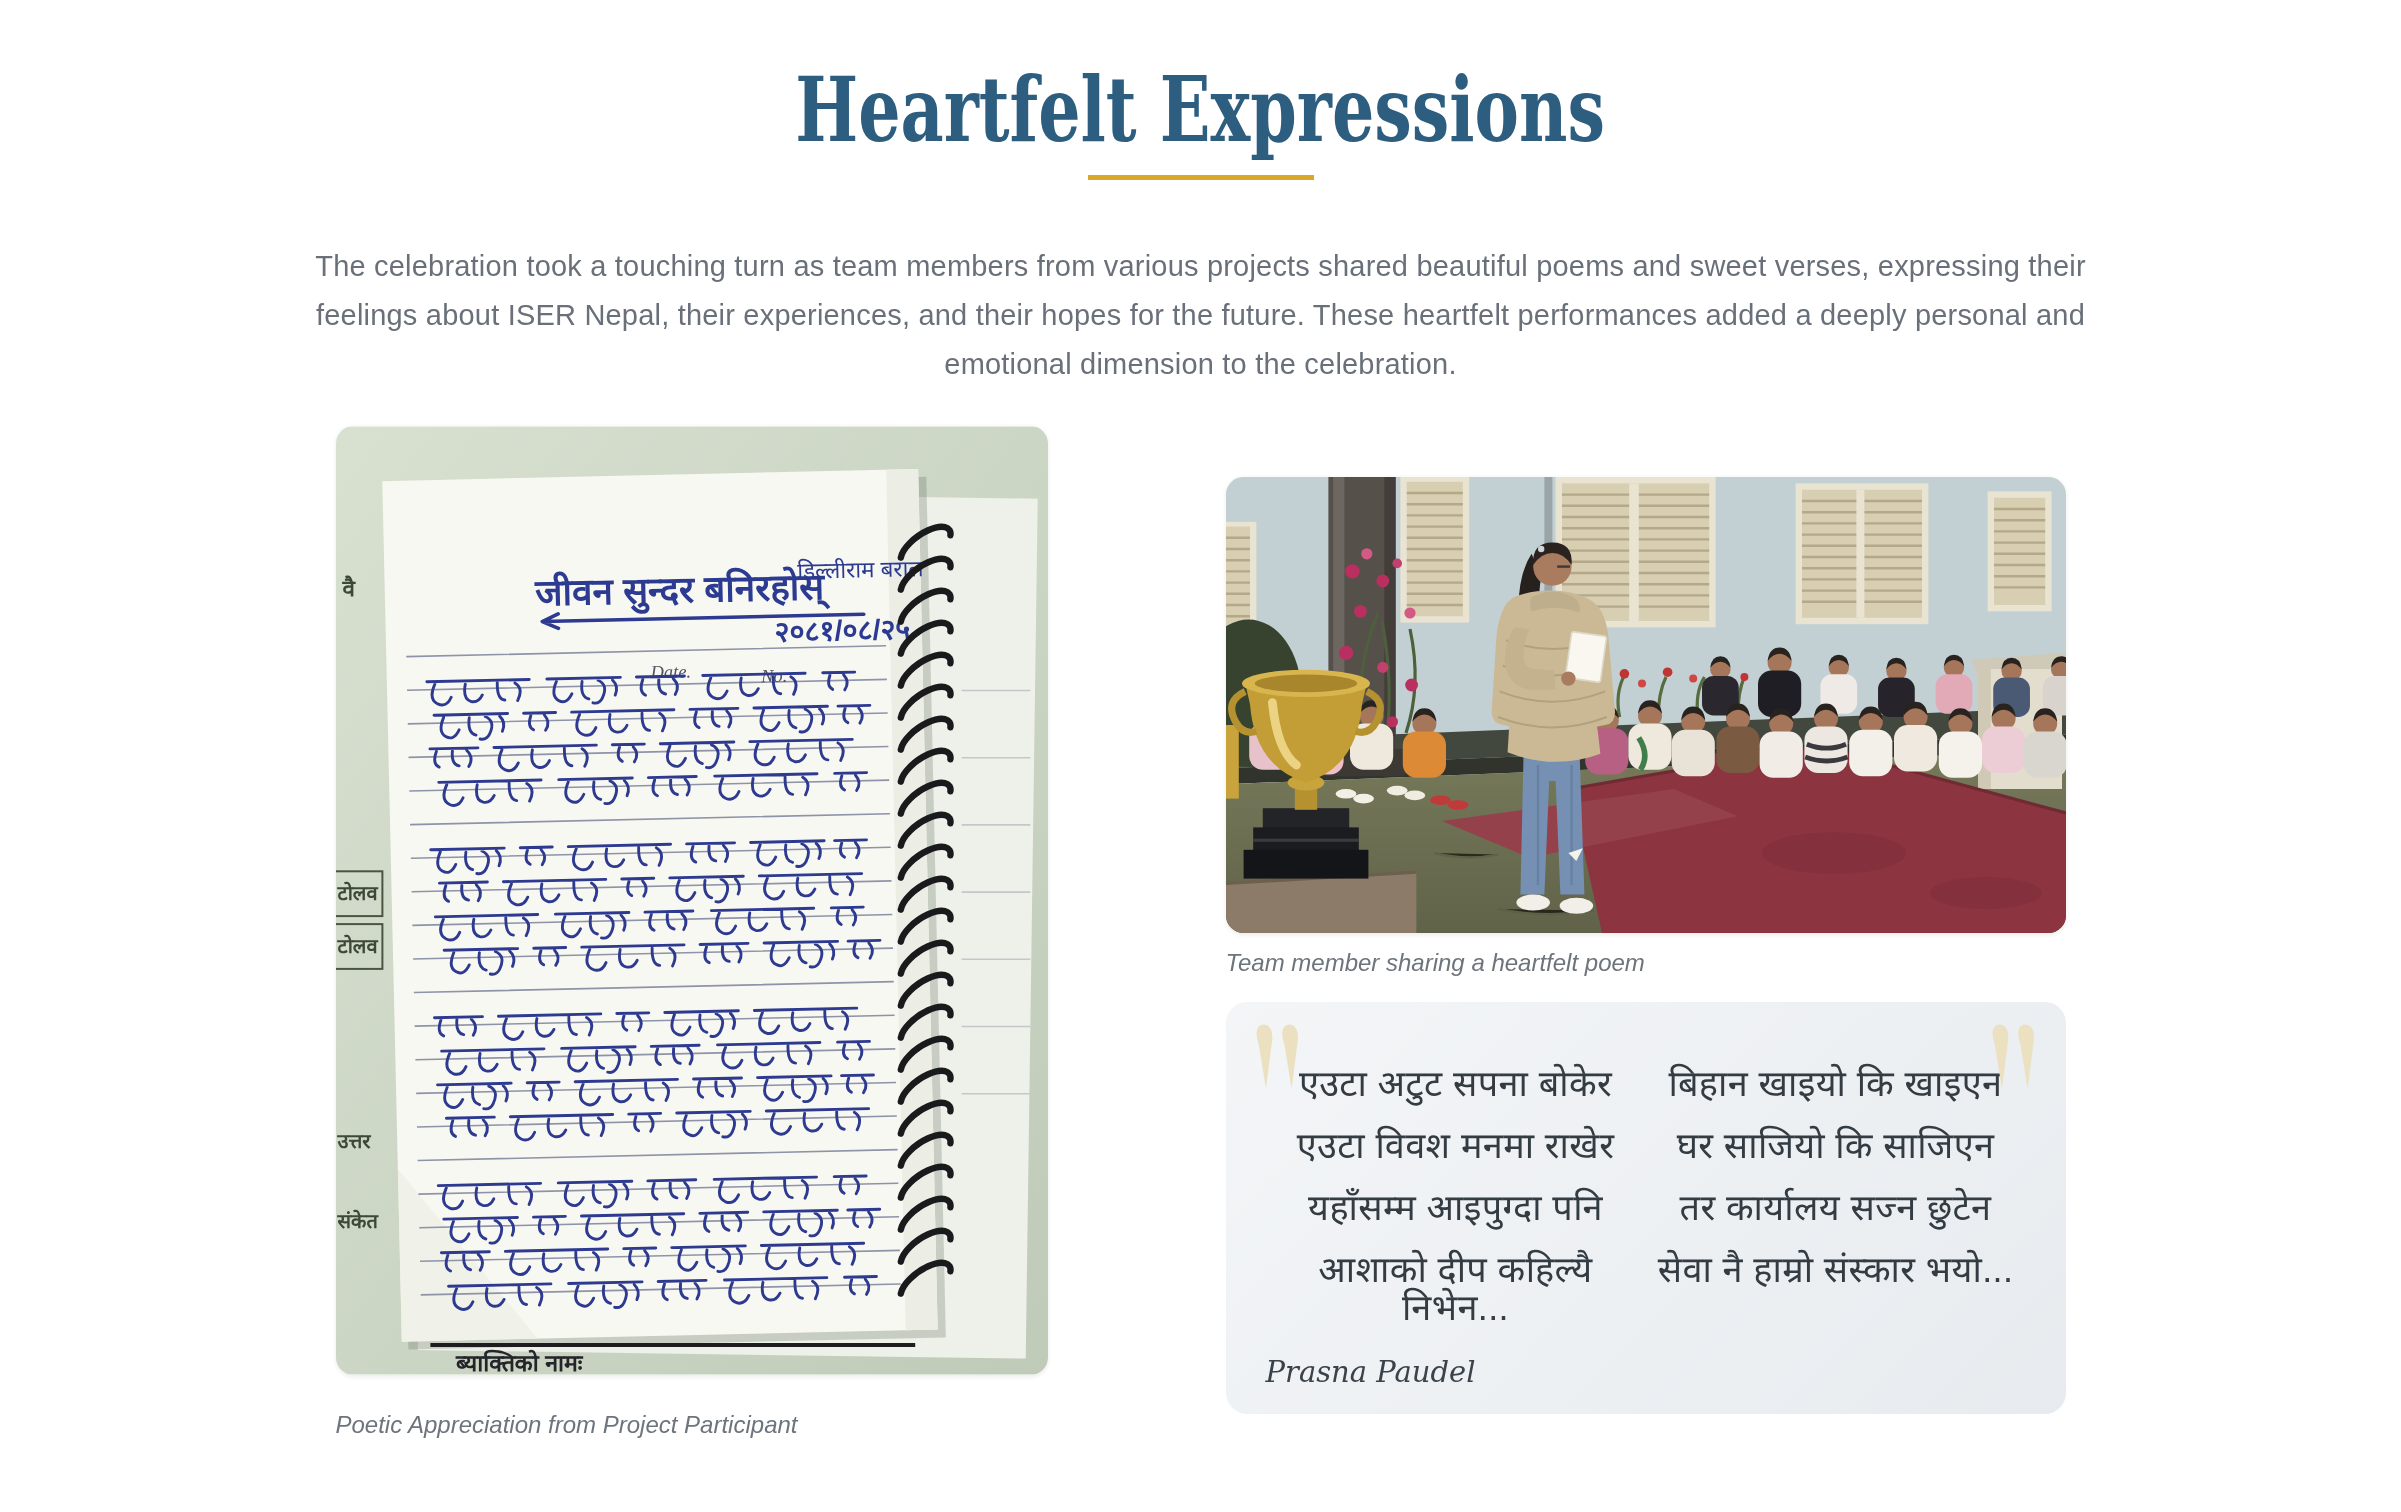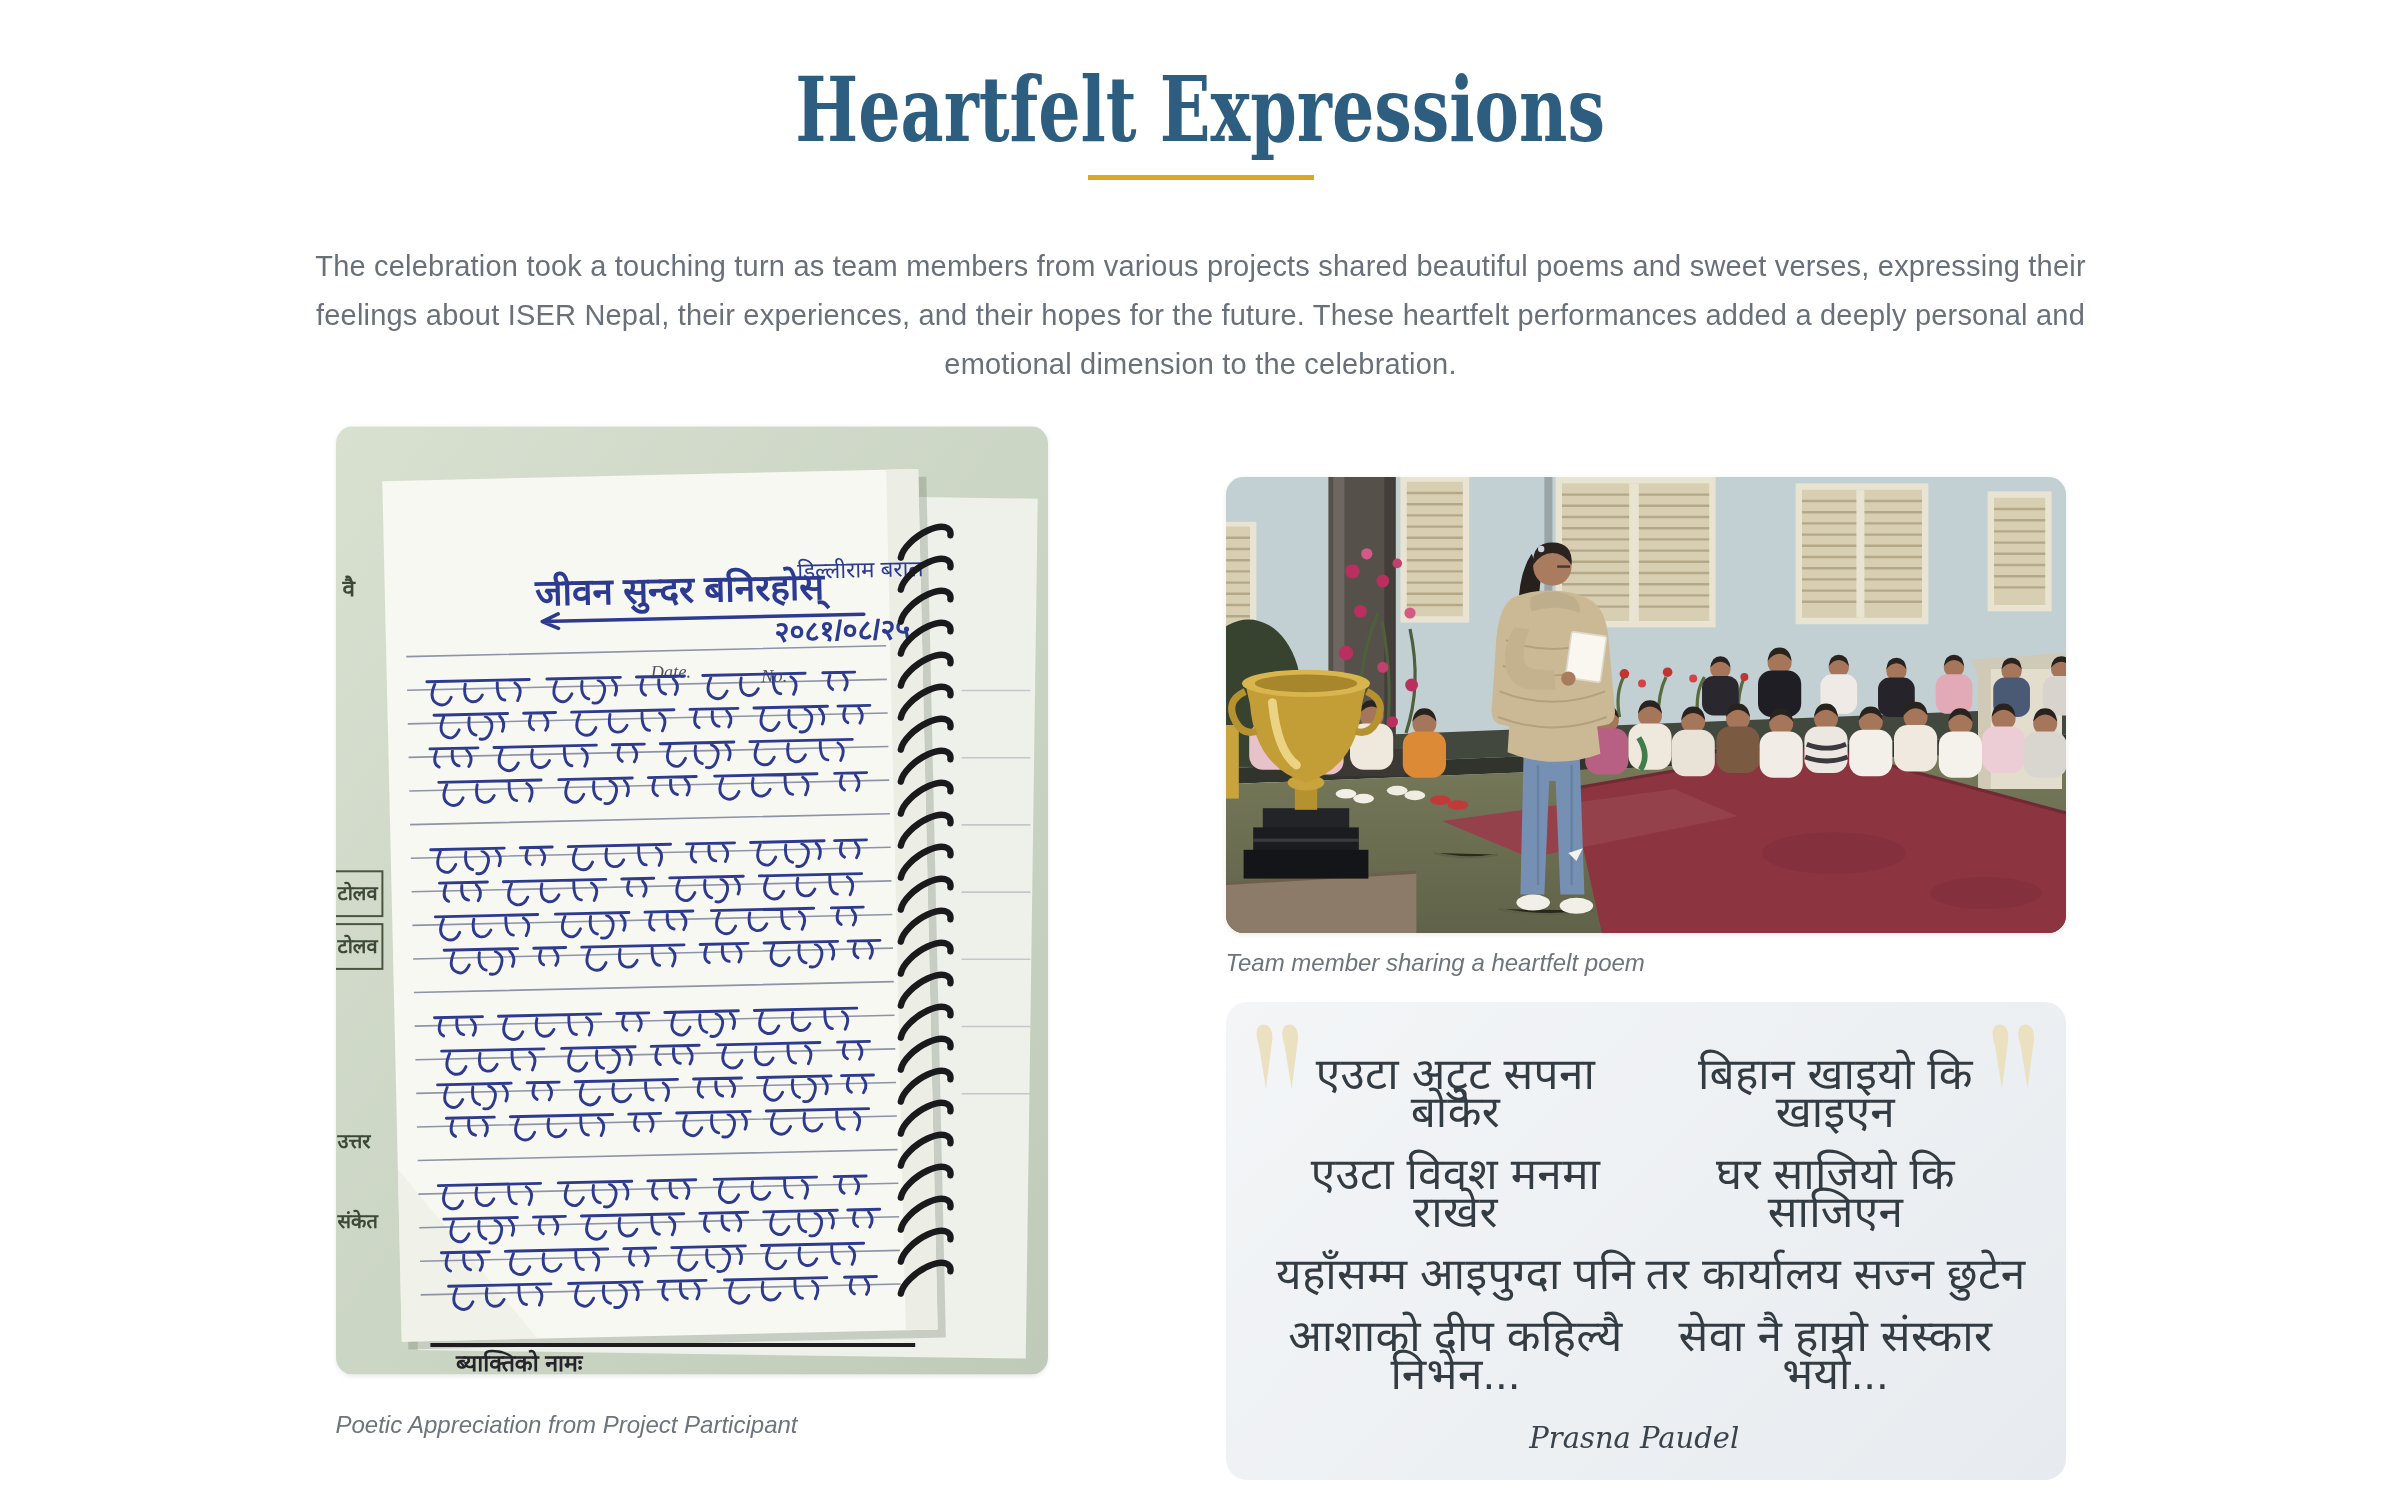--- a/index.html
+++ b/index.html
@@ -43,25 +43,25 @@
     min-height:327px;border-radius:21px;
     background:linear-gradient(135deg,#f3f5f7 0%,#edf0f3 55%,#e7ebef 100%);
     padding:45px 40px 11.2px;
   }
   .qmark{position:absolute;top:21px;width:50px;height:69px;}
   .qmark.qleft{left:27px;}
   .qmark.qright{right:27px;}
   .quote-cols{display:flex;}
   .quote-col{flex:1 1 50%;text-align:center;}
   .quote-col p{
-    margin:8px 0 24px;line-height:38px;font-size:44px;font-weight:500;
+    margin:18px 0 24px;line-height:38px;font-size:36px;font-weight:500;
     color:#343c43;letter-spacing:0.4px;
   }
   .attribution{
-    text-align:center;padding:3.2px 22.4px 14.4px 0;
+    text-align:left;padding:3.2px 22.4px 14.4px 0;
     font-family:"DejaVu Serif", serif;font-style:italic;
     font-size:29px;color:#3a434b;
   }
   
   .ink-squiggle{stroke:#2d3a90;stroke-width:3.6;fill:none;stroke-linecap:round;stroke-linejoin:round;}
   .ink-text{fill:#2c3a92;font-family:"Liberation Sans",sans-serif;}
   .printed-label{fill:#51525c;font-family:"Liberation Serif",serif;font-style:italic;}
   .frag{fill:#3d4936;font-weight:bold;font-family:"Liberation Sans",sans-serif;font-size:25px;}
   .fbox{stroke:#4a5540;stroke-width:2.5;fill:none;}
   .ruled{stroke:#8e93a8;stroke-width:2;fill:none;}

